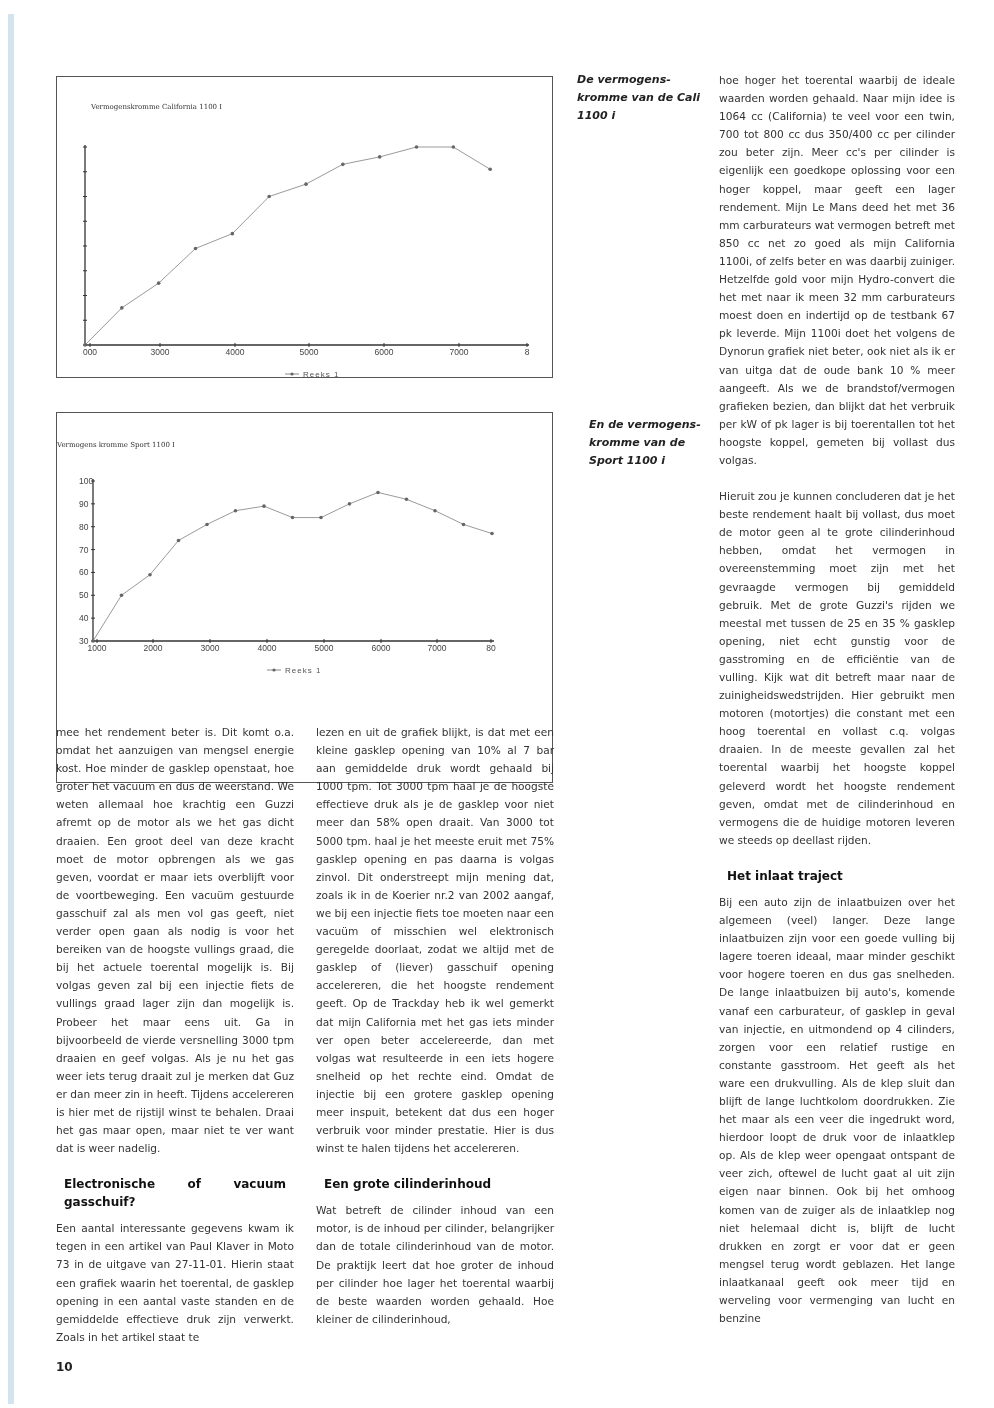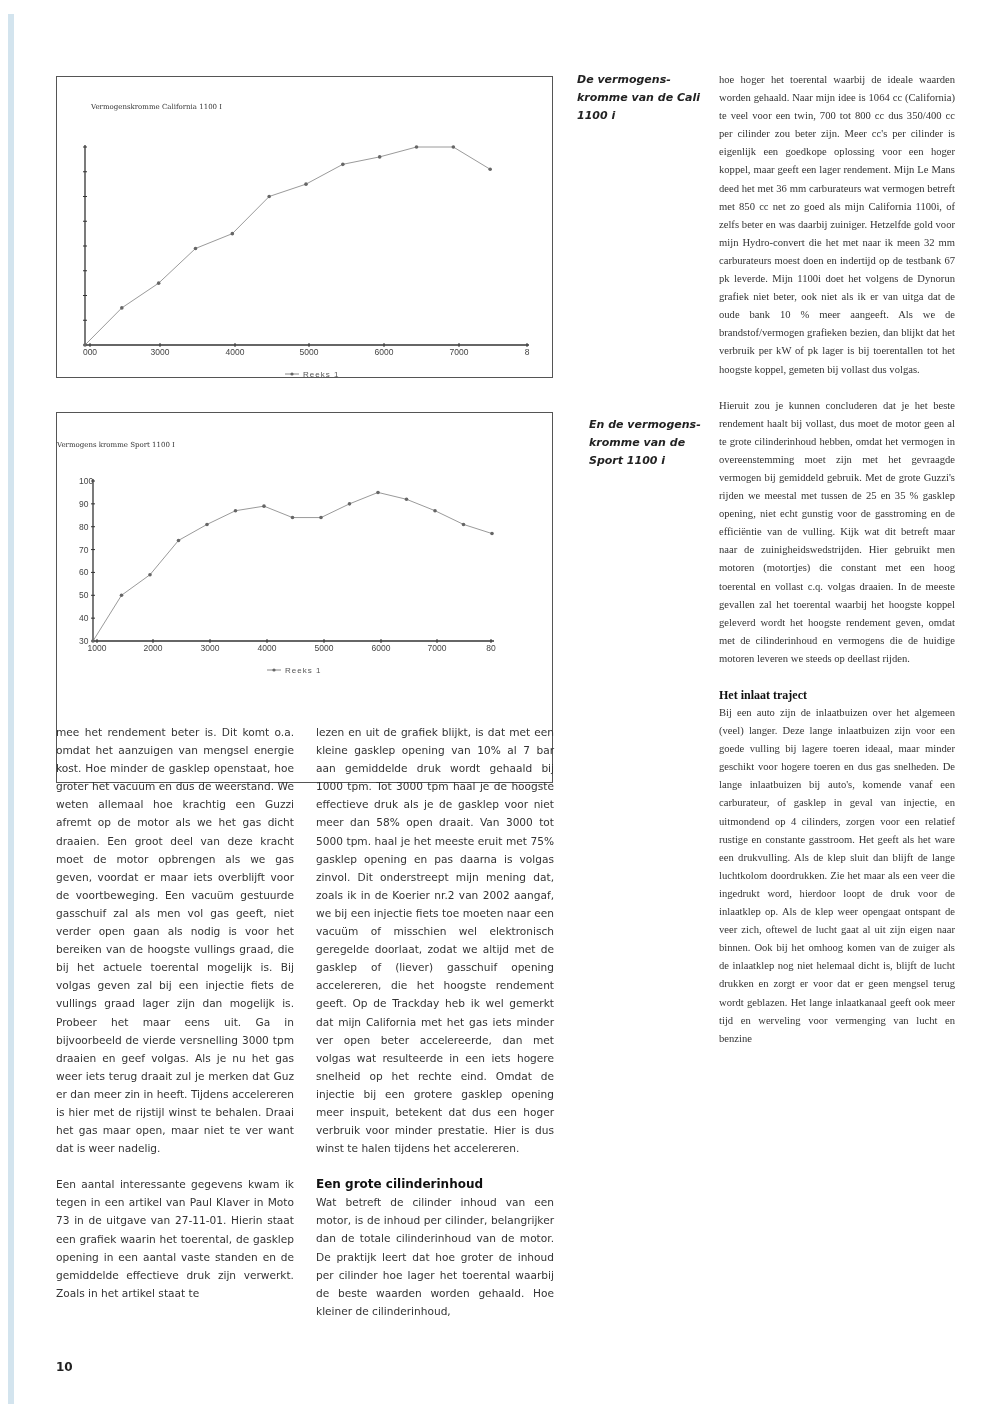--- a/index.html
+++ b/index.html
@@ -17,24 +17,24 @@
   #chart2 .chart-title { left: 0px; top: 28px; }
   .tick { font-family: "Liberation Sans", sans-serif; font-size: 8.5px; fill: #444; }
   .legend-text { font-family: "Liberation Sans", sans-serif; font-size: 8px; fill: #555; letter-spacing: 1px; }
 
   .caption { position: absolute; left: 577px; width: 130px; font-family: "DejaVu Sans", sans-serif; font-style: italic; font-weight: bold; font-size: 11px; line-height: 18px; color: #222; }
   #caption1 { top: 71px; }
   #caption2 { top: 416px; margin-left: 12px; }
 
   .col { position: absolute; font-family: "DejaVu Sans", sans-serif; font-size: 10.6px; line-height: 18.1px; color: #333; text-align: justify; }
   .col p { margin-bottom: 18px; hyphens: auto; }
-  .col h2 { font-size: 12px; font-weight: bold; color: #111; line-height: 18px; margin: 0; }
+  .col h2 { font-size: 12px; font-weight: bold; color: #111; line-height: 18px; margin: 8px; }
   #col-left { left: 56px; top: 723px; width: 238px; }
   #col-mid { left: 316px; top: 723px; width: 238px; }
-  #col-right { left: 719px; top: 71px; width: 236px; font-family: Liberation Serif, serif; }
+  #col-right { left: 719px; top: 71px; width: 236px; }
 
   .page-number { position: absolute; left: 56px; top: 1360px; font-size: 12px; font-weight: bold; color: #222; }
 </style>
 </head>
 <body>
 
 <div class="edge-strip"></div>
 
 <div class="chart-box" id="chart1">
   <div class="chart-title">Vermogenskromme California 1100 I</div>
@@ -139,20 +139,21 @@
       <circle cx="435" cy="120.57142857142858" r="1.8" fill="#666"></circle>
       <line x1="210" y1="257" x2="224" y2="257" stroke="#888" stroke-width="1"></line>
       <circle cx="217" cy="257" r="1.6" fill="#666"></circle>
       <text x="228" y="260" class="legend-text">Reeks 1</text>
     </svg>
 </div>
 <div class="caption" id="caption2">En de vermogens-kromme van de Sport 1100 i</div>
 
 <div class="col" id="col-left">
     <p>mee het rendement beter is. Dit komt o.a. omdat het aanzuigen van mengsel energie kost. Hoe minder de gasklep openstaat, hoe groter het vacuüm en dus de weerstand. We weten allemaal hoe krachtig een Guzzi afremt op de motor als we het gas dicht draaien. Een groot deel van deze kracht moet de motor opbrengen als we gas geven, voordat er maar iets overblijft voor de voortbeweging. Een vacuüm gestuurde gasschuif zal als men vol gas geeft, niet verder open gaan als nodig is voor het bereiken van de hoogste vullings graad, die bij het actuele toerental mogelijk is. Bij volgas geven zal bij een injectie fiets de vullings graad lager zijn dan mogelijk is. Probeer het maar eens uit. Ga in bijvoorbeeld de vierde versnelling 3000 tpm draaien en geef volgas. Als je nu het gas weer iets terug draait zul je merken dat Guz er dan meer zin in heeft. Tijdens accelereren is hier met de rijstijl winst te behalen. Draai het gas maar open, maar niet te ver want dat is weer nadelig.</p>
+    <h2>Electronische of vacuum gasschuif?</h2>
     <p>Een aantal interessante gegevens kwam ik tegen in een artikel van Paul Klaver in Moto 73 in de uitgave van 27-11-01. Hierin staat een grafiek waarin het toerental, de gasklep opening in een aantal vaste standen en de gemiddelde effectieve druk zijn verwerkt. Zoals in het artikel staat te</p>
   </div>
 <div class="col" id="col-mid">
     <p>lezen en uit de grafiek blijkt, is dat met een kleine gasklep opening van 10% al 7 bar aan gemiddelde druk wordt gehaald bij 1000 tpm. Tot 3000 tpm haal je de hoogste effectieve druk als je de gasklep voor niet meer dan 58% open draait. Van 3000 tot 5000 tpm. haal je het meeste eruit met 75% gasklep opening en pas daarna is volgas zinvol. Dit onderstreept mijn mening dat, zoals ik in de Koerier nr.2 van 2002 aangaf, we bij een injectie fiets toe moeten naar een vacuüm of misschien wel elektronisch geregelde doorlaat, zodat we altijd met de gasklep of (liever) gasschuif opening accelereren, die het hoogste rendement geeft. Op de Trackday heb ik wel gemerkt dat mijn California met het gas iets minder ver open beter accelereerde, dan met volgas wat resulteerde in een iets hogere snelheid op het rechte eind. Omdat de injectie bij een grotere gasklep opening meer inspuit, betekent dat dus een hoger verbruik voor minder prestatie. Hier is dus winst te halen tijdens het accelereren.</p>
     <h2>Een grote cilinderinhoud</h2>
     <p>Wat betreft de cilinder inhoud van een motor, is de inhoud per cilinder, belangrijker dan de totale cilinderinhoud van de motor. De praktijk leert dat hoe groter de inhoud per cilinder hoe lager het toerental waarbij de beste waarden worden gehaald. Hoe kleiner de cilinderinhoud,</p>
   </div>
 <div class="col" id="col-right">
     <p>hoe hoger het toerental waarbij de ideale waarden worden gehaald. Naar mijn idee is 1064 cc (California) te veel voor een twin, 700 tot 800 cc dus 350/400 cc per cilinder zou beter zijn. Meer cc's per cilinder is eigenlijk een goedkope oplossing voor een hoger koppel, maar geeft een lager rendement. Mijn Le Mans deed het met 36 mm carburateurs wat vermogen betreft met 850 cc net zo goed als mijn California 1100i, of zelfs beter en was daarbij zuiniger. Hetzelfde gold voor mijn Hydro-convert die het met naar ik meen 32 mm carburateurs moest doen en indertijd op de testbank 67 pk leverde. Mijn 1100i doet het volgens de Dynorun grafiek niet beter, ook niet als ik er van uitga dat de oude bank 10 % meer aangeeft. Als we de brandstof/vermogen grafieken bezien, dan blijkt dat het verbruik per kW of pk lager is bij toerentallen tot het hoogste koppel, gemeten bij vollast dus volgas.</p>
     <p>Hieruit zou je kunnen concluderen dat je het beste rendement haalt bij vollast, dus moet de motor geen al te grote cilinderinhoud hebben, omdat het vermogen in overeenstemming moet zijn met het gevraagde vermogen bij gemiddeld gebruik. Met de grote Guzzi's rijden we meestal met tussen de 25 en 35 % gasklep opening, niet echt gunstig voor de gasstroming en de efficiëntie van de vulling. Kijk wat dit betreft maar naar de zuinigheidswedstrijden. Hier gebruikt men motoren (motortjes) die constant met een hoog toerental en vollast c.q. volgas draaien. In de meeste gevallen zal het toerental waarbij het hoogste koppel geleverd wordt het hoogste rendement geven, omdat met de cilinderinhoud en vermogens die de huidige motoren leveren we steeds op deellast rijden.</p>

